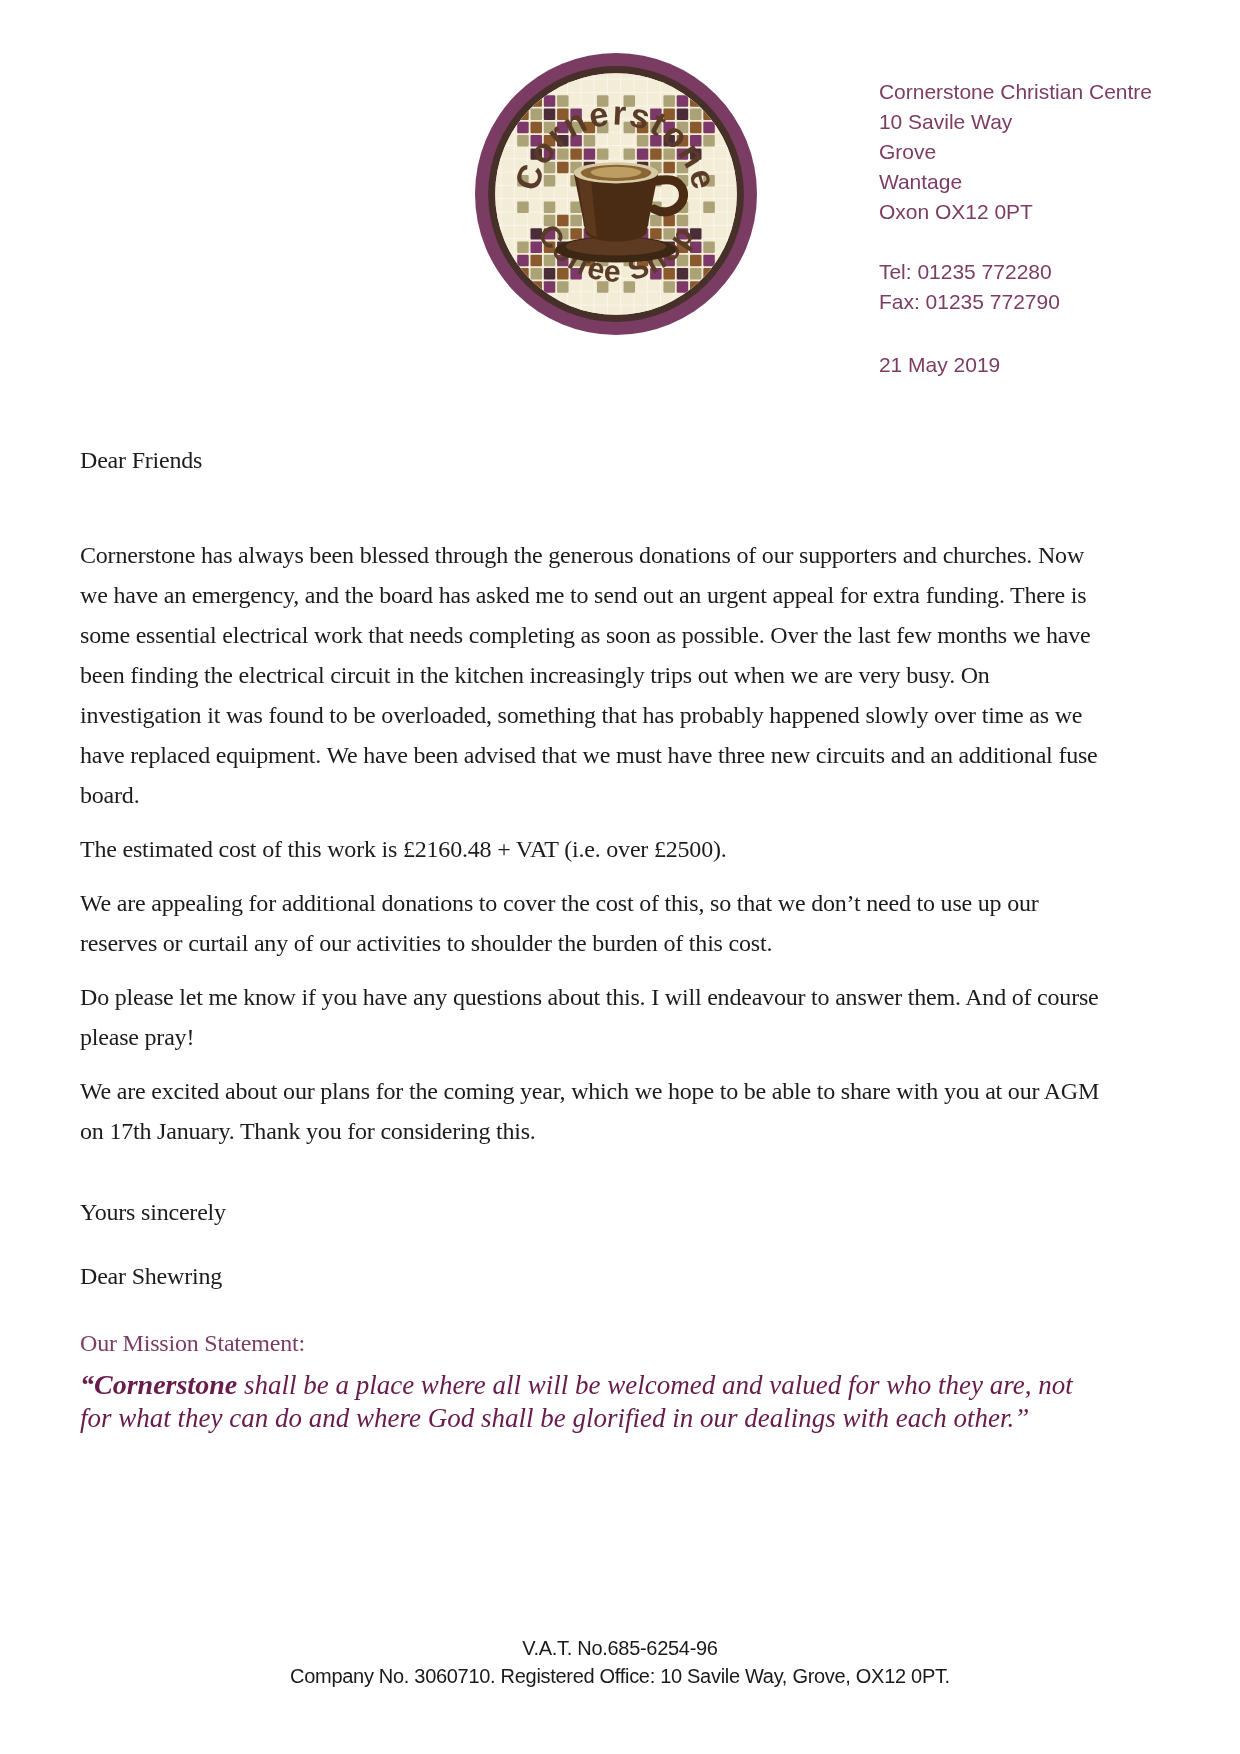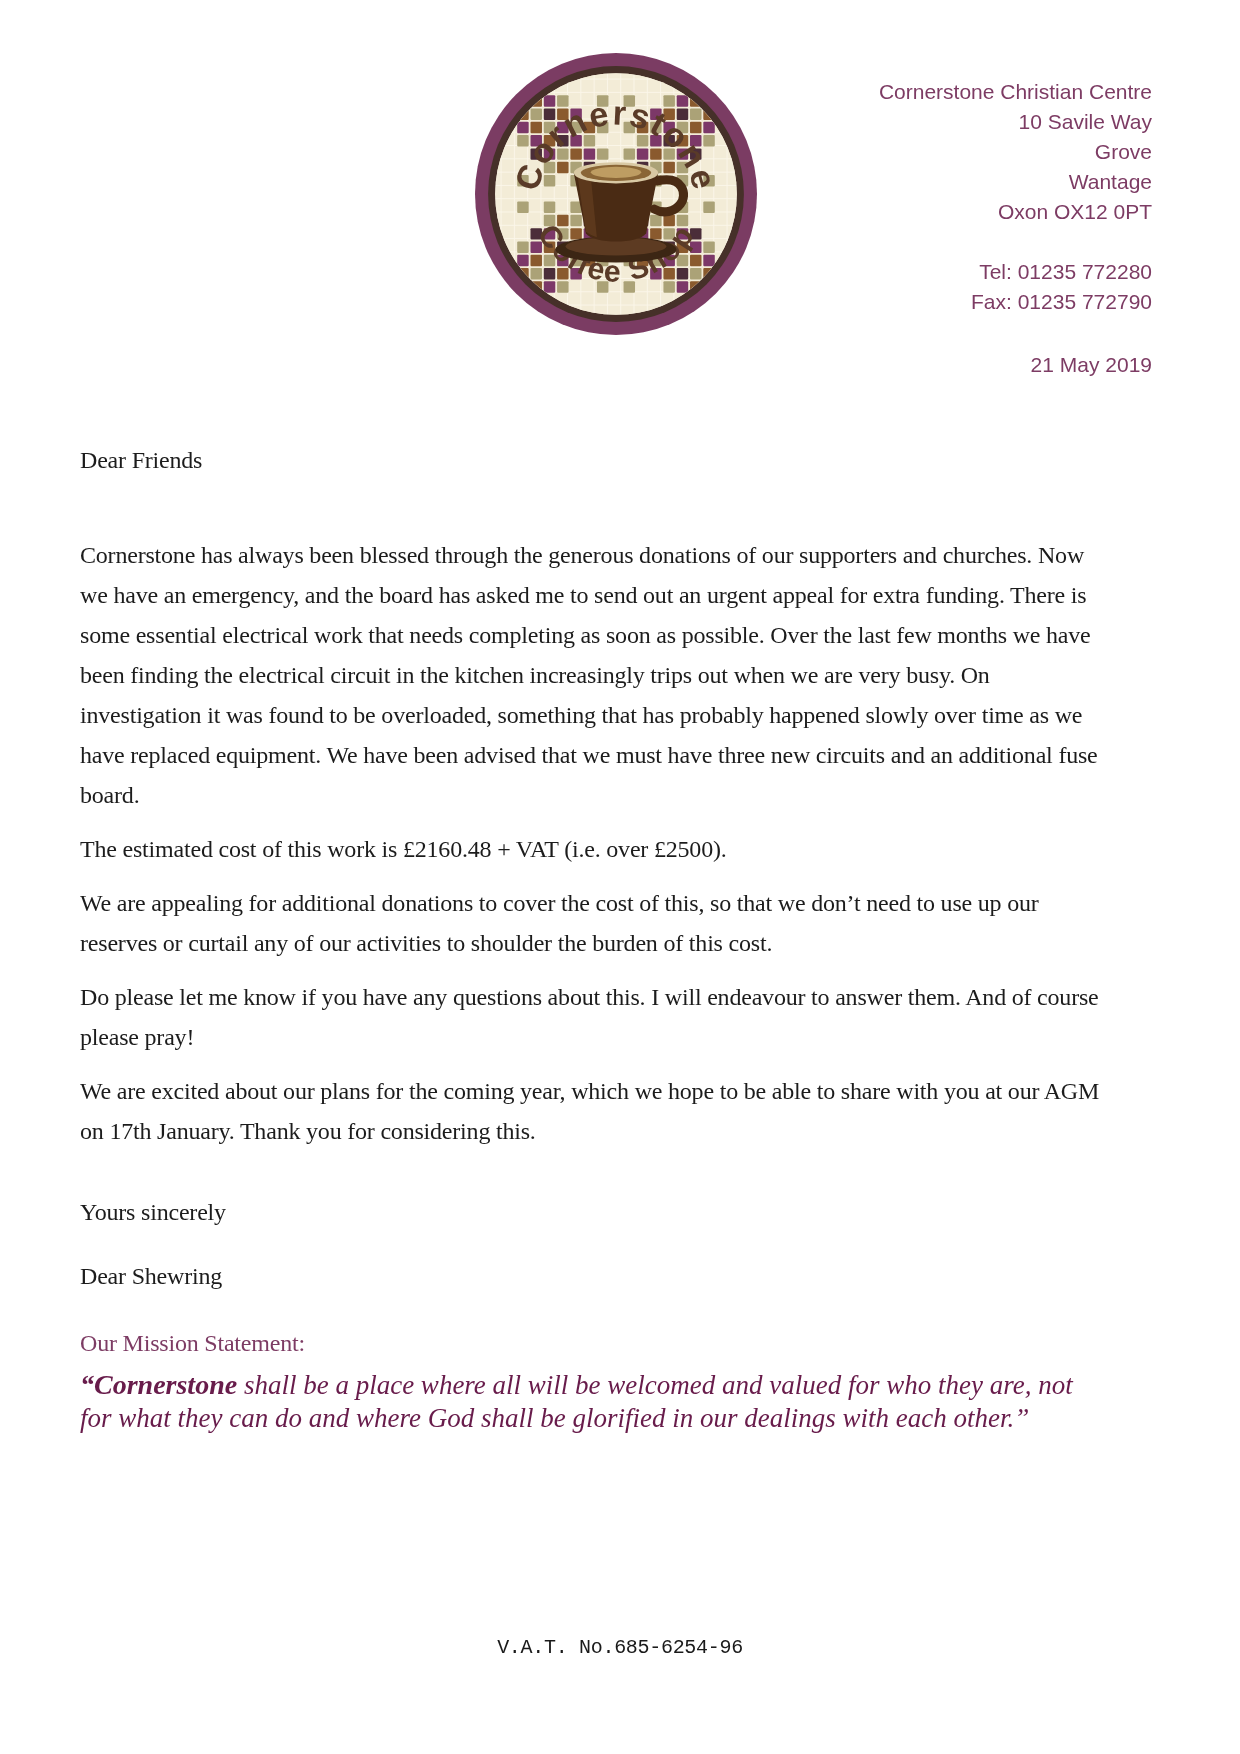--- a/index.html
+++ b/index.html
@@ -11,21 +11,21 @@
     font-family:"Liberation Serif", serif;
     color:var(--ink,#1c1c1c);
   }
 
   
   .logo{
     position:absolute; left:474px; top:52px; width:284px; height:284px;
   }
   .addr{
     position:absolute; top:77px; right:88px;
-    text-align:right;
+    text-align:left;
     font-family:"Liberation Sans", sans-serif;
     font-size:21px; line-height:30px;
     color:var(--accent,#7d3c64);
   }
   .addr .gap{height:30px;}
   .addr .gap2{height:33px;}
 
   
   .body{
     position:absolute; left:80px; top:440px; width:1030px;
@@ -48,21 +48,21 @@
     font-style:italic;
     font-size:27px; line-height:33px; letter-spacing:0;
     color:var(--maroon,#681c4b);
   }
   .mission-quote b{font-size:28px;}
 
   
   .footer{
     position:absolute; left:0; right:0; top:1634px;
     text-align:center;
-    font-family:Liberation Mono, monospace;
+    font-family:Liberation Sans, sans-serif;
     font-size:20px; line-height:28px; letter-spacing:-0.3px;
     color:#1a1a1a;
   }
   .footer div{white-space:nowrap;}
 </style>
 </head>
 <body>
 
 <div class="page" style="--accent: #7d3c64; --maroon: #681c4b;">
 
@@ -275,15 +275,16 @@
         <p><span>We are excited about our plans for the coming year, which we hope to be able to share with you at our AGM on 17th January. Thank you for considering this.</span></p>
       </div>
     <p class="closing">Yours sincerely</p>
     <p class="signature">Dear Shewring</p>
     <p class="mission-heading">Our Mission Statement:</p>
     <p class="mission-quote" id="mission-quote"><b>“Cornerstone</b><span> shall be a place where all will be welcomed and valued for who they are, not for what they can do and where God shall be glorified in our dealings with each other.”</span></p>
   </div>
 
   <div class="footer" id="footer">
       <div>V.A.T. No.685-6254-96</div>
+      <div>Company No. 3060710. Registered Office: 10 Savile Way, Grove, OX12 0PT.</div>
     </div>
 
 </div>
 
 </body></html>

